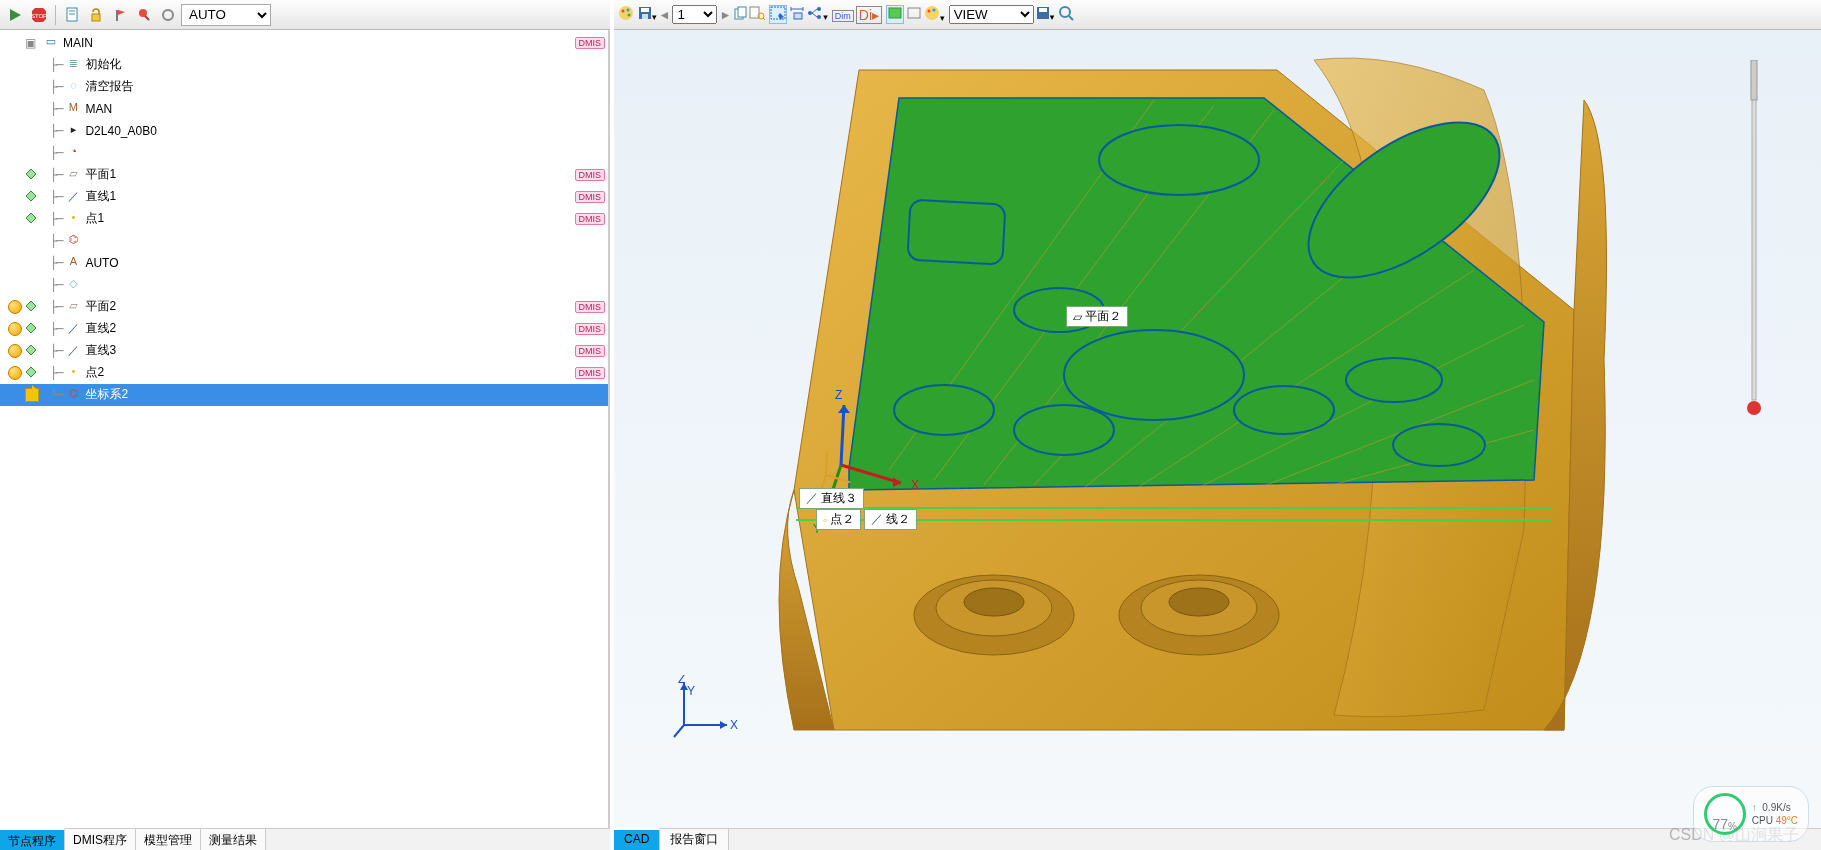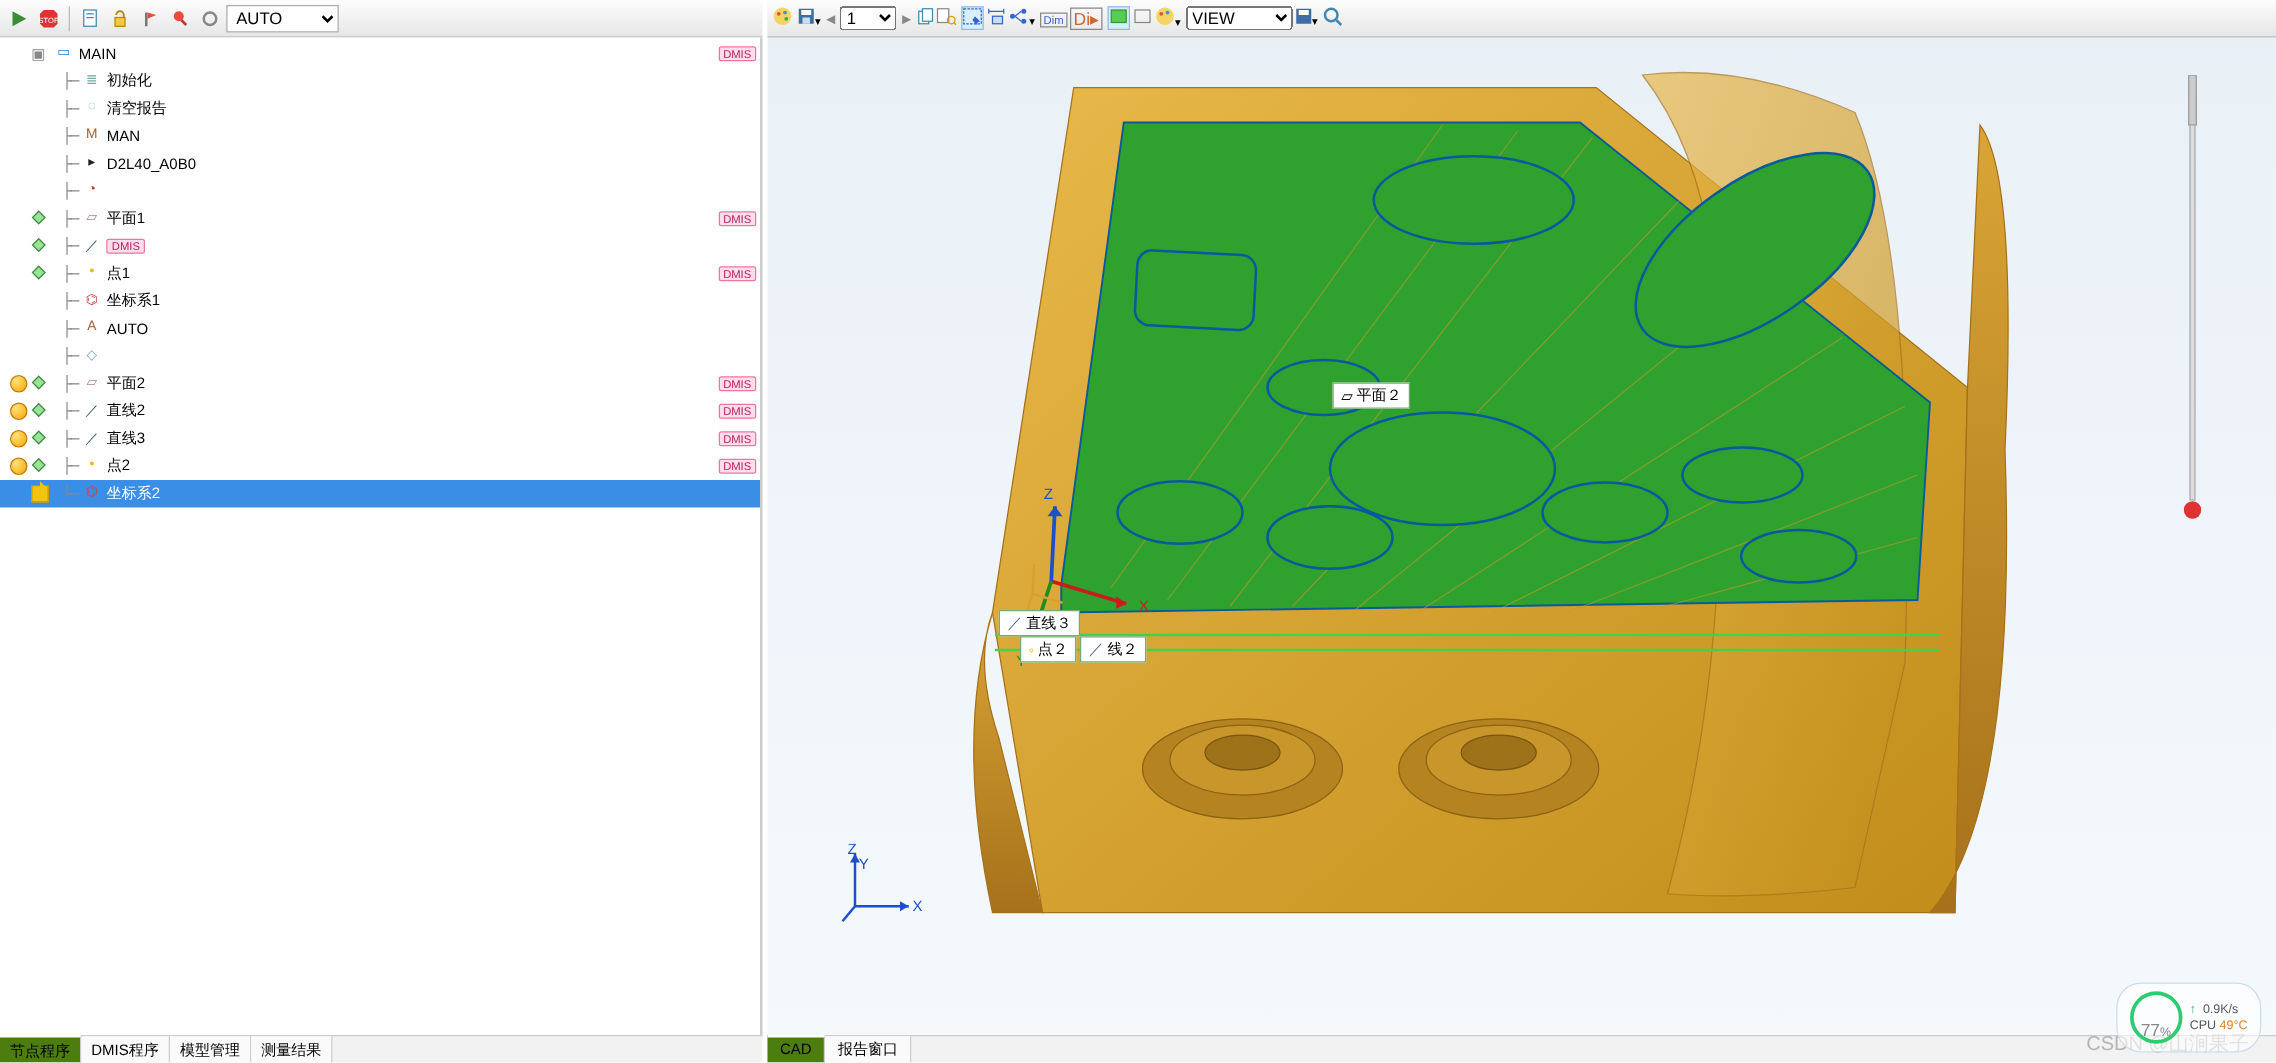--- a/index.html
+++ b/index.html
@@ -18,21 +18,21 @@
 .tree-row .label { flex:1; white-space:nowrap; }
 .tree-row .tag { font-size:9px; padding:0 3px; border:1px solid #e79; background:#fde; color:#b25; border-radius:2px; margin-right:3px; }
 .bulb { width:12px;height:12px;border-radius:50%;background:radial-gradient(circle at 30% 30%,#ffe27a,#f7a700);border:1px solid #c77700;}
 .arrow-y{width:12px;height:4px;background:#f1c40f;border:1px solid #c39500;position:relative;} .arrow-y::after{content:"";position:absolute;right:-6px;top:-4px;border:6px solid transparent;border-left-color:#f1c40f;}
 .right-pane { flex:1; position:relative; background:linear-gradient(#e8f0f7,#f5f9fc); }
 .right-toolbar { height:30px; background:linear-gradient(#fdfdfd,#e6e6e6); border-bottom:1px solid #bbb; display:flex; align-items:center; padding:0 4px; gap:2px;}
 .viewport { position:absolute; top:30px; left:0; right:0; bottom:22px; overflow:hidden; }
 .label-3d { position:absolute; background:#fff; border:1px solid #7a7; padding:1px 6px; font-size:12px; display:flex; align-items:center; gap:3px; }
 .tabs-bottom { position:absolute; bottom:0; left:0; right:0; height:22px; background:#f2f2f2; border-top:1px solid #ccc; display:flex; }
 .tab { padding:2px 10px; border-right:1px solid #ccc; background:#fafafa; cursor:pointer; font-size:12px; }
-.tab.active { background:#4d7c0f; border-top:2px solid #fff; margin-top:-1px; }
+.tab.active { background:#0ea5e9; border-top:2px solid #fff; margin-top:-1px; }
 .footer-tabs { position:absolute; bottom:0; left:0; height:22px; display:flex; background:#f2f2f2; border-top:1px solid #ccc; width:610px;}
 .footer-tabs .tab { padding:3px 8px; }
 .watermark { position:absolute; bottom:4px; right:22px; color:rgba(120,120,120,.5); font-size:16px; }
 .perf-badge { position:absolute; bottom:8px; right:12px; display:flex; align-items:center; gap:6px; background:rgba(255,255,255,.6); padding:6px 10px; border-radius:20px; border:1px solid #cde; }
 .perf-circle { width:42px;height:42px;border-radius:50%;border:3px solid #2ecc71;display:flex;align-items:flex-end;justify-content:center;color:#888;font-size:14px;}
 .perf-info{font-size:10px;color:#555;line-height:1.3;}
 svg.part { position:absolute; top:0; left:0; }
 .axis-gizmo { position:absolute; left:58px; bottom:80px; font-size:12px; }
 .probe { position:absolute; top:30px; right:60px; width:14px; height:360px; }
 </style>
@@ -139,38 +139,38 @@
         <span class="tag">DMIS</span>
       </div>
       <div class="tree-row">
         <span style="width: 36px; display: flex; gap: 1px; justify-content: flex-end;">
           <span class="flag"><svg width="12" height="12">
               <polygon points="6,1 11,6 6,11 1,6" fill="#9be29b" stroke="#3a8e3a"></polygon>
             </svg></span>
         </span>
         <span class="branch" style="margin-left: 10px;">├─</span>
         <span class="ic" style="color: rgb(51, 85, 119);">／</span>
+        <span class="label">直线1</span>
         <span class="tag">DMIS</span>
       </div>
       <div class="tree-row">
         <span style="width: 36px; display: flex; gap: 1px; justify-content: flex-end;">
           <span class="flag"><svg width="12" height="12">
               <polygon points="6,1 11,6 6,11 1,6" fill="#9be29b" stroke="#3a8e3a"></polygon>
             </svg></span>
         </span>
         <span class="branch" style="margin-left: 10px;">├─</span>
         <span class="ic" style="color: rgb(230, 184, 0);">•</span>
         <span class="label">点1</span>
         <span class="tag">DMIS</span>
       </div>
       <div class="tree-row">
         <span style="width: 36px; display: flex; gap: 1px; justify-content: flex-end;"></span>
         <span class="branch" style="margin-left: 10px;">├─</span>
         <span class="ic" style="color: rgb(204, 68, 68);">⌬</span>
-        <span class="label">坐标系1</span>
       </div>
       <div class="tree-row">
         <span style="width: 36px; display: flex; gap: 1px; justify-content: flex-end;"></span>
         <span class="branch" style="margin-left: 10px;">├─</span>
         <span class="ic" style="color: rgb(160, 96, 48);">A</span>
         <span class="label">AUTO</span>
       </div>
       <div class="tree-row">
         <span style="width: 36px; display: flex; gap: 1px; justify-content: flex-end;"></span>
         <span class="branch" style="margin-left: 10px;">├─</span>

